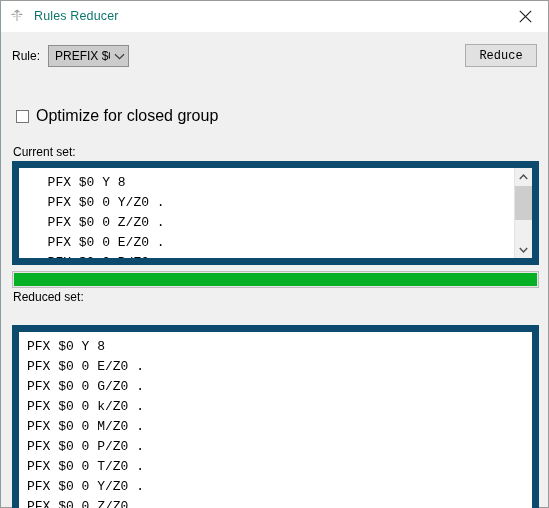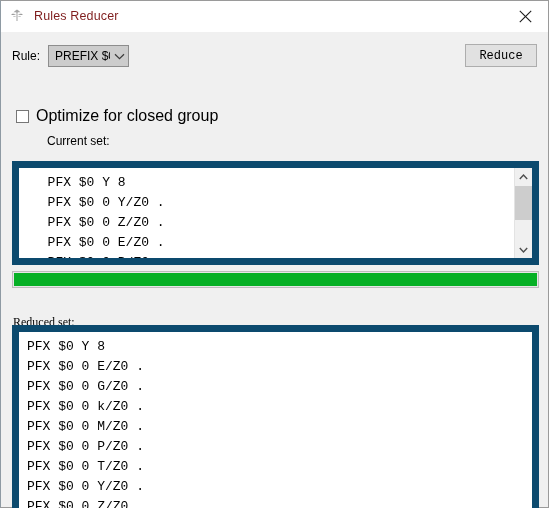--- a/index.html
+++ b/index.html
@@ -41,21 +41,21 @@
   .title-icon {
     width: 16px;
     height: 16px;
     margin-left: 8px;
     margin-right: 9px;
     flex: 0 0 auto;
     display: block;
   }
   .title-text {
     font-size: 12.5px;
-    color: #7f1d1d;
+    color: #0f766e;
     letter-spacing: 0.15px;
     white-space: nowrap;
   }
   .close-btn {
     position: absolute;
     right: 0;
     top: 0;
     width: 45px;
     height: 30px;
     display: flex;
@@ -158,22 +158,22 @@
   }
 
   
   .section-label {
     position: absolute;
     left: 12px;
     font-size: 12px;
     color: #000;
     white-space: nowrap;
   }
-  #lbl-current { top: 102px; margin-left: 34px; }
-  #lbl-reduced { top: 283px; font-family: Liberation Serif, serif; }
+  #lbl-current { top: 113px; }
+  #lbl-reduced { top: 258px; }
 
   
   .textbox {
     position: absolute;
     left: 11px;
     box-sizing: border-box;
     background: #ffffff;
     border: 7px solid #0c4a6e;
     overflow: hidden;
   }

